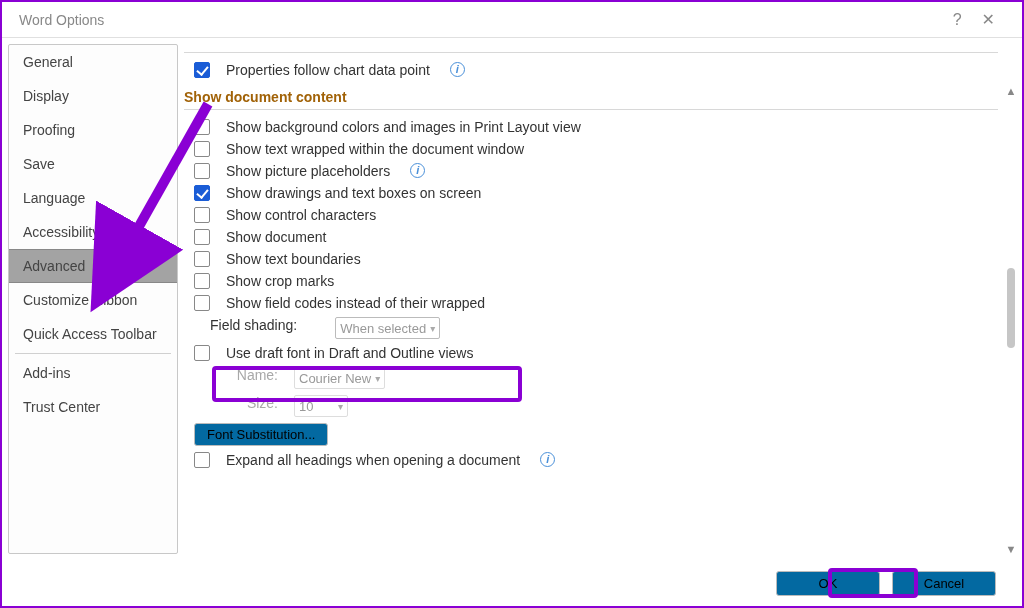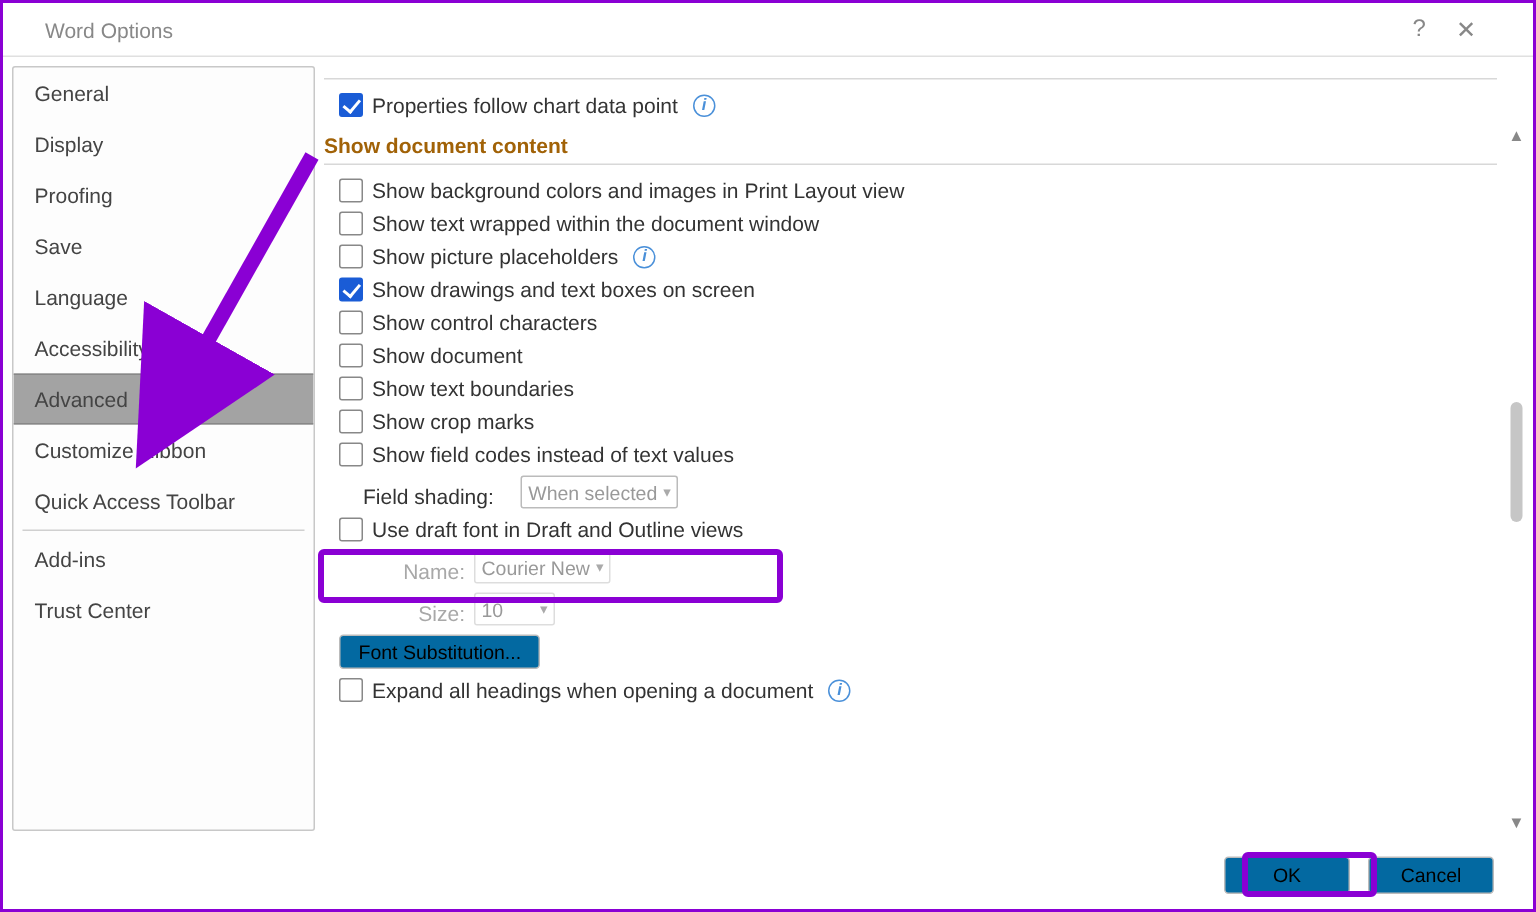--- a/index.html
+++ b/index.html
@@ -7,31 +7,31 @@
 
   .dialog {
     position: absolute; inset: 0;
     border: 2px solid #8a00d4;
     background: #fff;
     display: flex; flex-direction: column;
   }
 
   .titlebar {
     height: 36px; display: flex; align-items: center;
-    padding: 0 28px; border-bottom: 1px solid #e0e0e0;
+    padding: 0 17px; border-bottom: 1px solid #e0e0e0;
     color: #888; font-size: 14px;
   }
   .titlebar .spacer { flex: 1; }
   .titlebar .help { font-size: 16px; color: #888; padding: 4px 10px; }
   .titlebar .close { font-size: 16px; color: #888; padding: 4px 10px; }
 
   .body { flex: 1; display: flex; overflow: hidden; }
 
   .sidebar {
-    width: 202px; margin: 6px 0 6px 6px;
+    width: 170px; margin: 6px 0 6px 6px;
     border: 1px solid #c8c8c8; border-radius: 2px;
     background: #fdfdfd;
     font-size: 14px; color: #444;
     overflow: hidden;
   }
   .sidebar-item {
     padding: 9px 14px; cursor: pointer;
   }
   .sidebar-item.selected {
     background: #a3a3a3; border: 1px solid #888; border-left: none; border-right: none;
@@ -42,21 +42,21 @@
   .content {
     flex: 1; position: relative; overflow: hidden;
     padding: 0 0 0 22px;
   }
   .scroll-area {
     position: absolute; left: 6px; right: 24px; top: 0; bottom: 0;
     overflow: hidden;
     font-size: 14px; color: #333;
   }
   .section-top-rule { border-top: 1px solid #d8d8d8; margin: 14px 0 6px 0; }
-  .row { display: flex; align-items: flex-end; padding: 3px 0 3px 10px; gap: 6px; }
+  .row { display: flex; align-items: flex-start; padding: 3px 0 3px 10px; gap: 16px; }
   .row.indent1 { padding-left: 26px; }
   .row.indent2 { padding-left: 42px; }
   .section-header { font-weight: 700; color: #a16207; padding: 8px 0 4px 0; }
   .section-rule { border-top: 1px solid #d8d8d8; margin-bottom: 6px; }
 
   input[type=checkbox] {
     appearance: none; width: 16px; height: 16px; border: 1px solid #888;
     border-radius: 2px; background: #fff; position: relative; flex-shrink: 0;
   }
   input[type=checkbox]:checked { background: #1a5cd6; border-color: #1a5cd6; }
@@ -85,21 +85,21 @@
 
   .btn {
     border: 1px solid #bbb; border-radius: 3px; background: #0369a1;
     padding: 3px 12px; font-size: 13px; cursor: pointer;
   }
 
   .footer {
     height: 46px; display: flex; align-items: center; justify-content: flex-end;
     gap: 12px; padding-right: 26px;
   }
-  .footer .btn { width: 84px; padding: 4px 0; text-align: center; }
+  .footer .btn { width: 104px; padding: 4px 0; text-align: center; }
 
   .scrollbar {
     position: absolute; right: 4px; top: 10px; bottom: 4px; width: 14px;
   }
   .scrollbar .arrow {
     position: absolute; left: 0; right: 0; height: 14px;
     color: #888; font-size: 11px; text-align: center; line-height: 14px;
   }
   .scrollbar .arrow.up { top: 36px; }
   .scrollbar .arrow.down { bottom: 0; }
@@ -188,21 +188,21 @@
         <div class="row">
           <input type="checkbox" style="">
           <span class="label">Show text boundaries</span>
         </div>
         <div class="row">
           <input type="checkbox" style="">
           <span class="label">Show crop marks</span>
         </div>
         <div class="row">
           <input type="checkbox" style="">
-          <span class="label">Show field codes instead of text values</span>
+          <span class="label">Show field codes instead of their wrapped</span>
         </div>
 
         <div class="row indent1">
           <span class="label">Field shading:</span>
           <span style="width:6px"></span>
           <span class="faux-select">
             <span>When selected</span>
             <span class="caret">▾</span>
           </span>
         </div>

